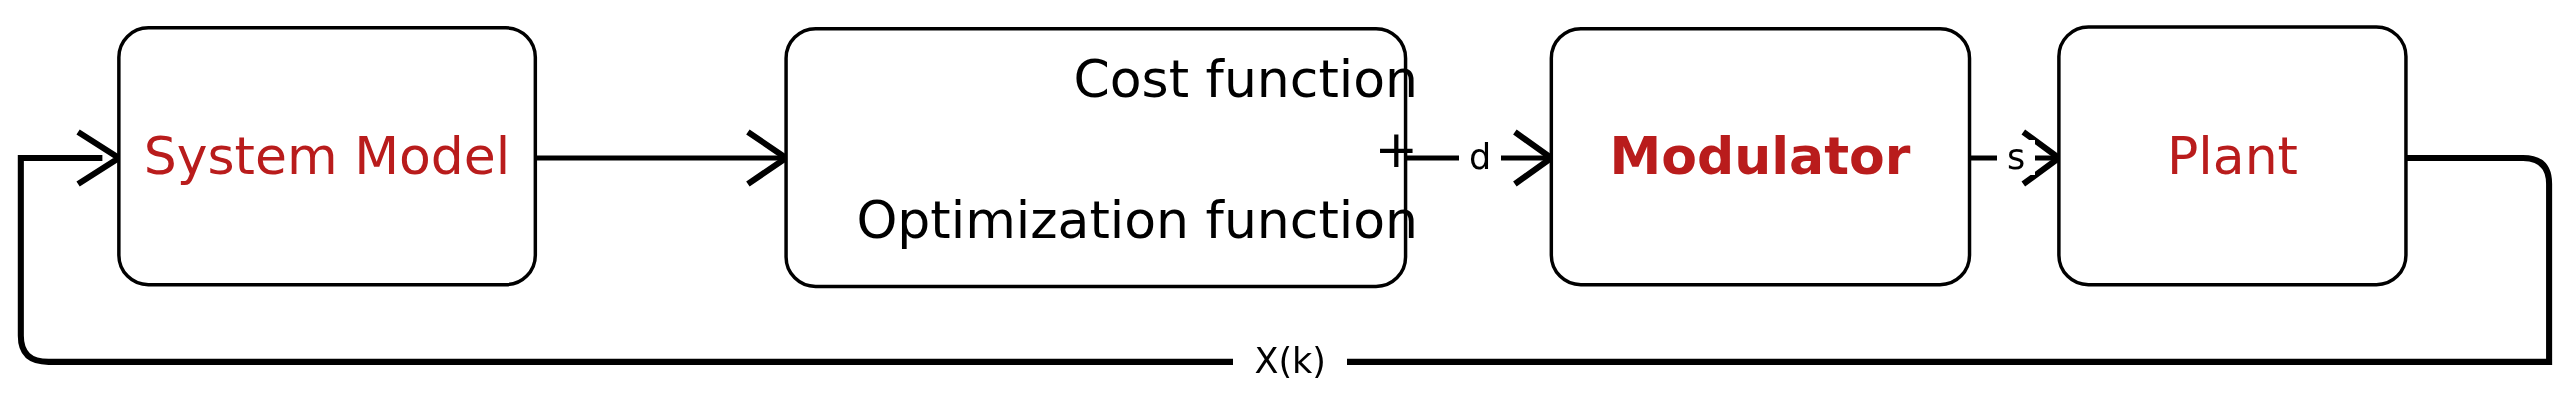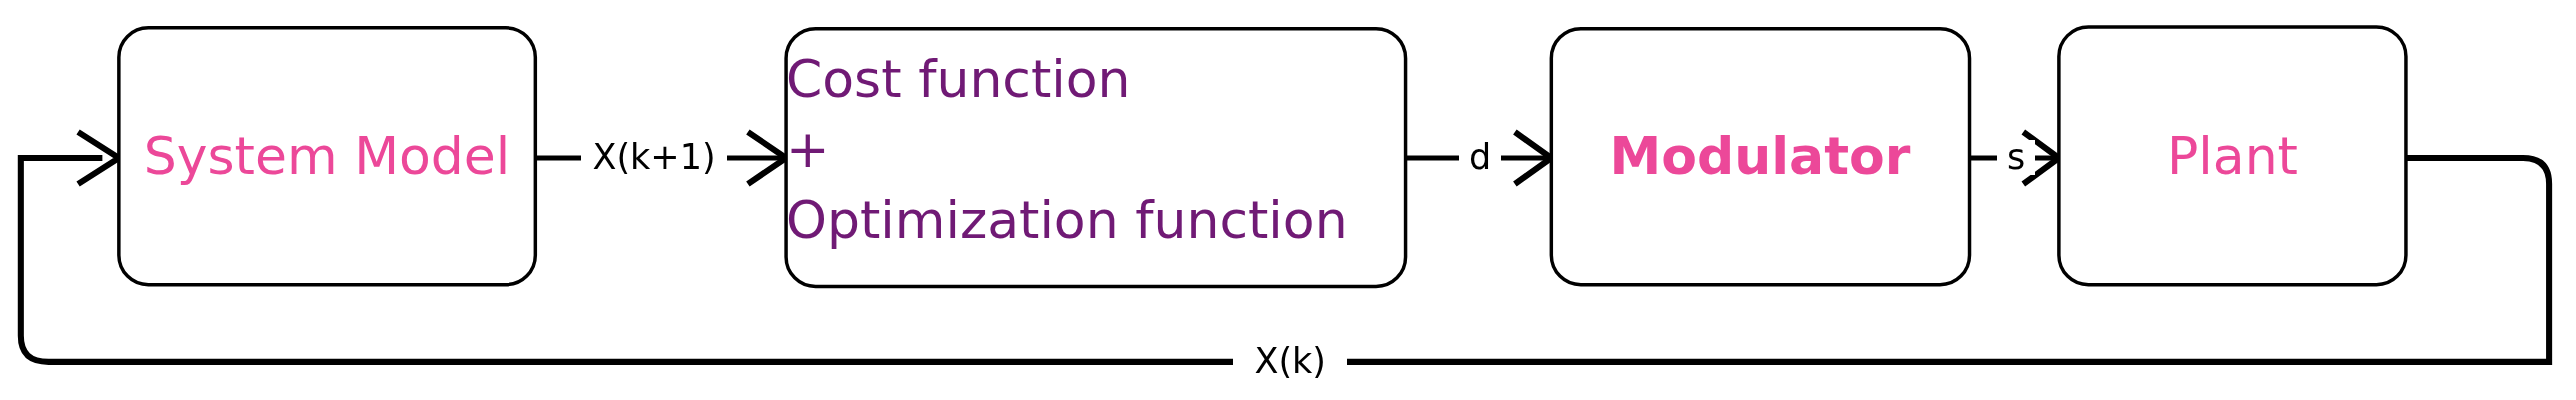--- a/index.html
+++ b/index.html
@@ -43,44 +43,45 @@
   .arrow-head {
     fill: none;
     stroke: #000000;
     stroke-width: 7;
     stroke-linecap: butt;
     stroke-linejoin: miter;
   }
   .blk-label {
     position: absolute;
     text-align: center;
-    color: #ec4899;
+    color: #b91c1c;
     font-family: "DejaVu Sans", sans-serif;
     font-size: 52px;
     line-height: 1.0;
     white-space: nowrap;
     pointer-events: none;
   }
   .sig-label {
     position: absolute;
     text-align: center;
     color: #000000;
     font-family: "DejaVu Sans", sans-serif;
     font-size: 35px;
     line-height: 1.0;
     background: #ffffff;
     white-space: nowrap;
   }
   .multi-label {
     position: absolute;
-    text-align: left;
-    color: #701a75;
+    text-align: right;
+    color: #000000;
     font-family: "DejaVu Sans", sans-serif;
     font-size: 52px;
     white-space: nowrap;
+    margin-left: 13px;
   }
   .multi-label .ln {
     display: block;
   }
 </style>
 </head>
 <body>
 
 <div id="canvas">
 
@@ -120,21 +121,20 @@
   <div class="multi-label" style="left:786px; top:49px; width:619px;">
     <span class="ln">Cost function</span>
     <span class="ln" style="margin-top:10.4px;">+</span>
     <span class="ln" style="margin-top:10.4px;">Optimization function</span>
   </div>
 
   <div class="blk-label" style="left:1551px; top:130px; width:418px;font-weight:bold;">Modulator</div>
 
   <div class="blk-label" style="left:2059px; top:130px; width:347px;">Plant</div>
 
-  <div class="sig-label" style="left:581px; top:140px; width:139px; padding:0 3.5px;">X(k+1)</div>
 
   <div class="sig-label" style="left:1459px; top:140px; width:35px; padding:0 3.5px;">d</div>
 
   <div class="sig-label" style="left:1997px; top:140px; width:31px; padding:0 3.5px;">s</div>
 
   <div class="sig-label" style="left:1233px; top:344px; width:104px; padding:0 5.2px;">X(k)</div>
 
 </div>
 
 

